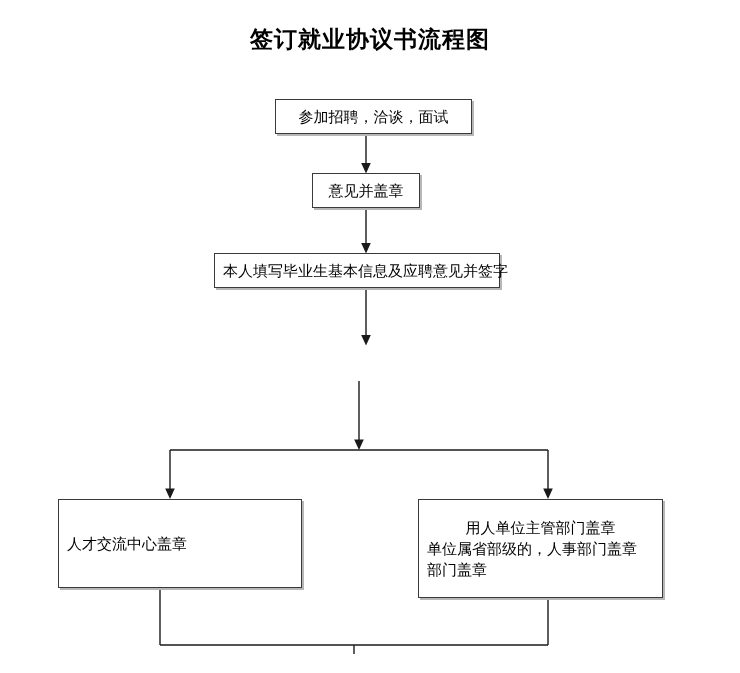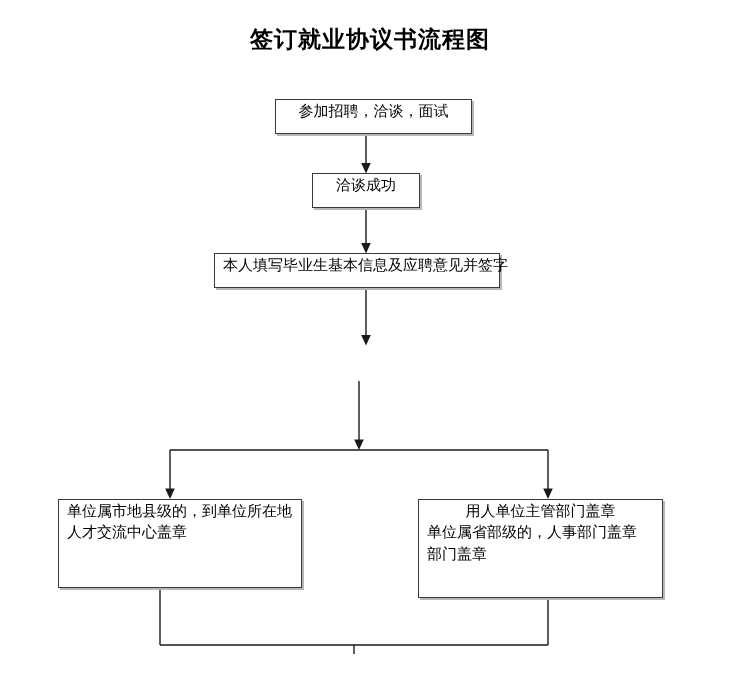--- a/index.html
+++ b/index.html
@@ -35,20 +35,21 @@
     color: #000;
   }
   .node {
     position: absolute;
     box-sizing: border-box;
     background: #ffffff;
     border: 1px solid #3a3a3a;
     box-shadow: 2px 2px 0 0 #b7b7b7;
     display: flex;
     flex-direction: column;
+    justify-content: center;
     font-size: 15px;
     line-height: 1.42;
     color: #000;
   }
   .node .line {
     display: block;
     white-space: pre;
   }
   .node.center-text {
     align-items: center;
@@ -124,30 +125,29 @@
       <line x1="160" y1="645" x2="548" y2="645"></line>
       <line x1="354" y1="645" x2="354" y2="654"></line>
     </g>
   </svg>
 
   <div class="node center-text pad-text" style="left:275px; top:99px; width:197px; height:35px;">
     <span class="line ctr">参加招聘，洽谈，面试</span>
   </div>
 
   <div class="node center-text pad-text" style="left:312px; top:173px; width:108px; height:35px;">
-    <span class="line ctr">洽谈成功</span>
+    <span class="line ctr">意见并盖章</span>
   </div>
 
   <div class="node center-text pad-text" style="left:214px; top:253px; width:286px; height:35px;">
     <span class="line ctr">本人填写毕业生基本信息及应聘意见并签字</span>
   </div>
 
 
   <div class="node pad-text" style="left:58px; top:499px; width:244px; height:89px;">
-    <span class="line lft">单位属市地县级的，到单位所在地</span>
     <span class="line lft">人才交流中心盖章</span>
   </div>
 
   <div class="node pad-text" style="left:418px; top:499px; width:245px; height:99px;">
     <span class="line ctr">用人单位主管部门盖章</span>
     <span class="line lft">单位属省部级的，人事部门盖章</span>
     <span class="line lft">部门盖章</span>
   </div>
 
 </div>

